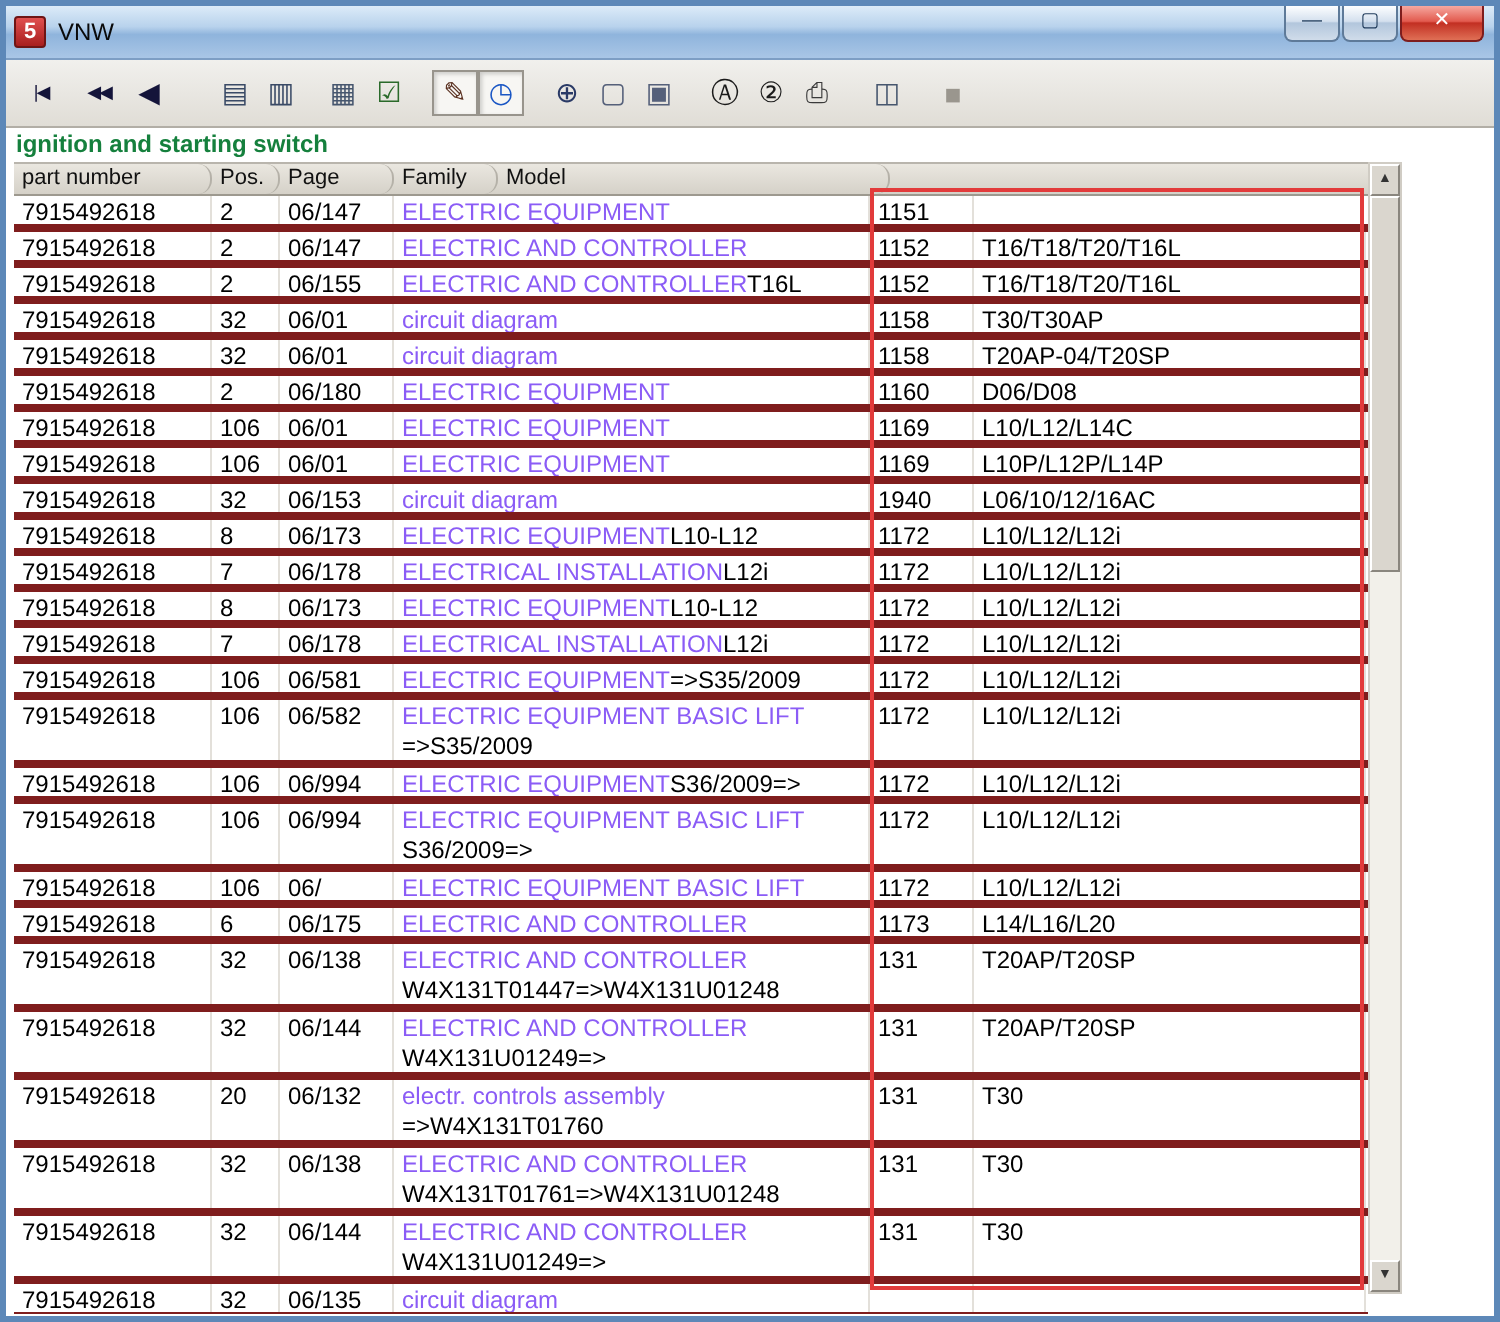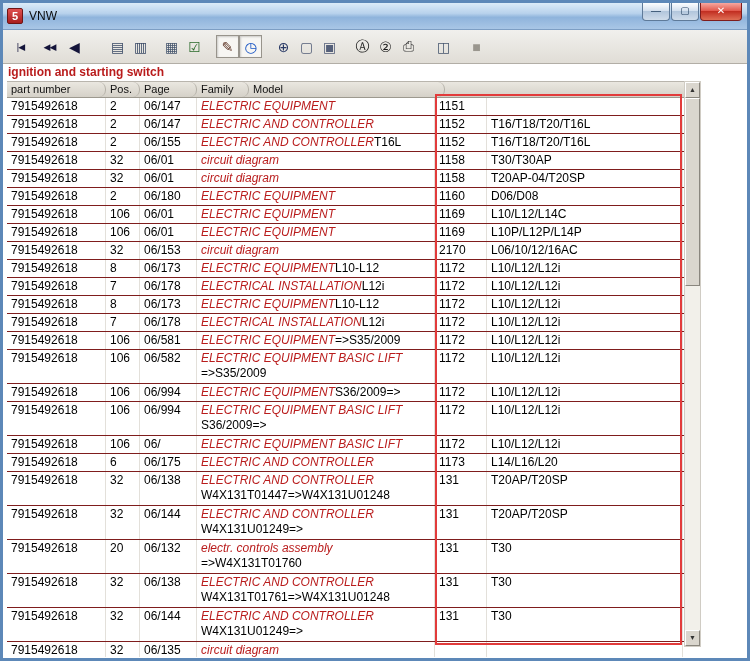--- a/index.html
+++ b/index.html
@@ -60,29 +60,29 @@
   .thead {
     display:flex; width:677px; height:17px;
     background:linear-gradient(#eae7e0,#d5d1c8);
     border-top:1px solid #b9b5ad; border-bottom:1px solid #9d998f;
   }
   .th {
     height:15px; padding:1px 0 0 4px; border-right:1px solid #b5b1a8;
     font-size:11px; color:#111; white-space:nowrap; overflow:hidden;border-radius:7px;
   }
   .tbody { width:677px; }
-  .tr { display:flex; width:677px; height:18px; border-bottom:1px solid #7f1d1d; background:#fff; }
+  .tr { display:flex; width:677px; height:18px; border-bottom:4px solid #7f1d1d; background:#fff; }
   .tr.tall { height:34px; }
   .td {
     padding:1px 0 0 4px; border-right:1px solid #e3e0da;
     line-height:15px; color:#000; white-space:nowrap; overflow:hidden;
   }
   .c-part{width:99px} .c-pos{width:34px} .c-page{width:57px}
   .c-headline{width:238px} .c-family{width:52px} .c-model{width:196px}
-  .link { color:#b91c1c; cursor:pointer;font-style:italic; }
+  .link { color:#8b5cf6; cursor:pointer; }
   .suffix { color:#000; }
   .line2 { color:#000; line-height:15px; }
   
   .highlight-box {
     position:absolute; left:428px; top:13px; width:247px; height:551px;
     border:2px solid #e23b3b; pointer-events:none; z-index:5;
   }
   
   .vscroll {
     position:absolute; right:0; top:0; width:17px; height:566px;
@@ -162,21 +162,21 @@
       </div>
       <div class="tb-btn" style="margin-left: 12px;">
         <span class="glyph" style="color: rgb(70, 86, 110);">◫</span>
       </div>
       <div class="tb-btn" style="margin-left: 10px;">
         <span class="glyph" style="color: rgb(154, 150, 142);">■</span>
       </div>
     </div>
 
   <div class="content">
-    <div class="page-title" style="color: #b91c1c;">ignition and starting switch</div>
+    <div class="page-title" style="color: #15803d;">ignition and starting switch</div>
 
     <div class="grid">
       <div class="thead">
           <div class="th c-part">part number</div>
           <div class="th c-pos">Pos.</div>
           <div class="th c-page">Page</div>
           <div class="th c-family">Family</div>
           <div class="th c-model">Model</div>
         </div>
       <div class="tbody">
@@ -241,21 +241,21 @@
     <div class="td c-page">06/01</div>
     <div class="td c-headline"><span class="link">ELECTRIC EQUIPMENT</span><span class="suffix"></span></div>
     <div class="td c-family">1169</div>
     <div class="td c-model">L10P/L12P/L14P</div>
   </div>
           <div class="tr">
     <div class="td c-part">7915492618</div>
     <div class="td c-pos">32</div>
     <div class="td c-page">06/153</div>
     <div class="td c-headline"><span class="link">circuit diagram</span><span class="suffix"></span></div>
-    <div class="td c-family">2170</div>
+    <div class="td c-family">1940</div>
     <div class="td c-model">L06/10/12/16AC</div>
   </div>
           <div class="tr">
     <div class="td c-part">7915492618</div>
     <div class="td c-pos">8</div>
     <div class="td c-page">06/173</div>
     <div class="td c-headline"><span class="link">ELECTRIC EQUIPMENT</span><span class="suffix">L10-L12</span></div>
     <div class="td c-family">1172</div>
     <div class="td c-model">L10/L12/L12i</div>
   </div>

